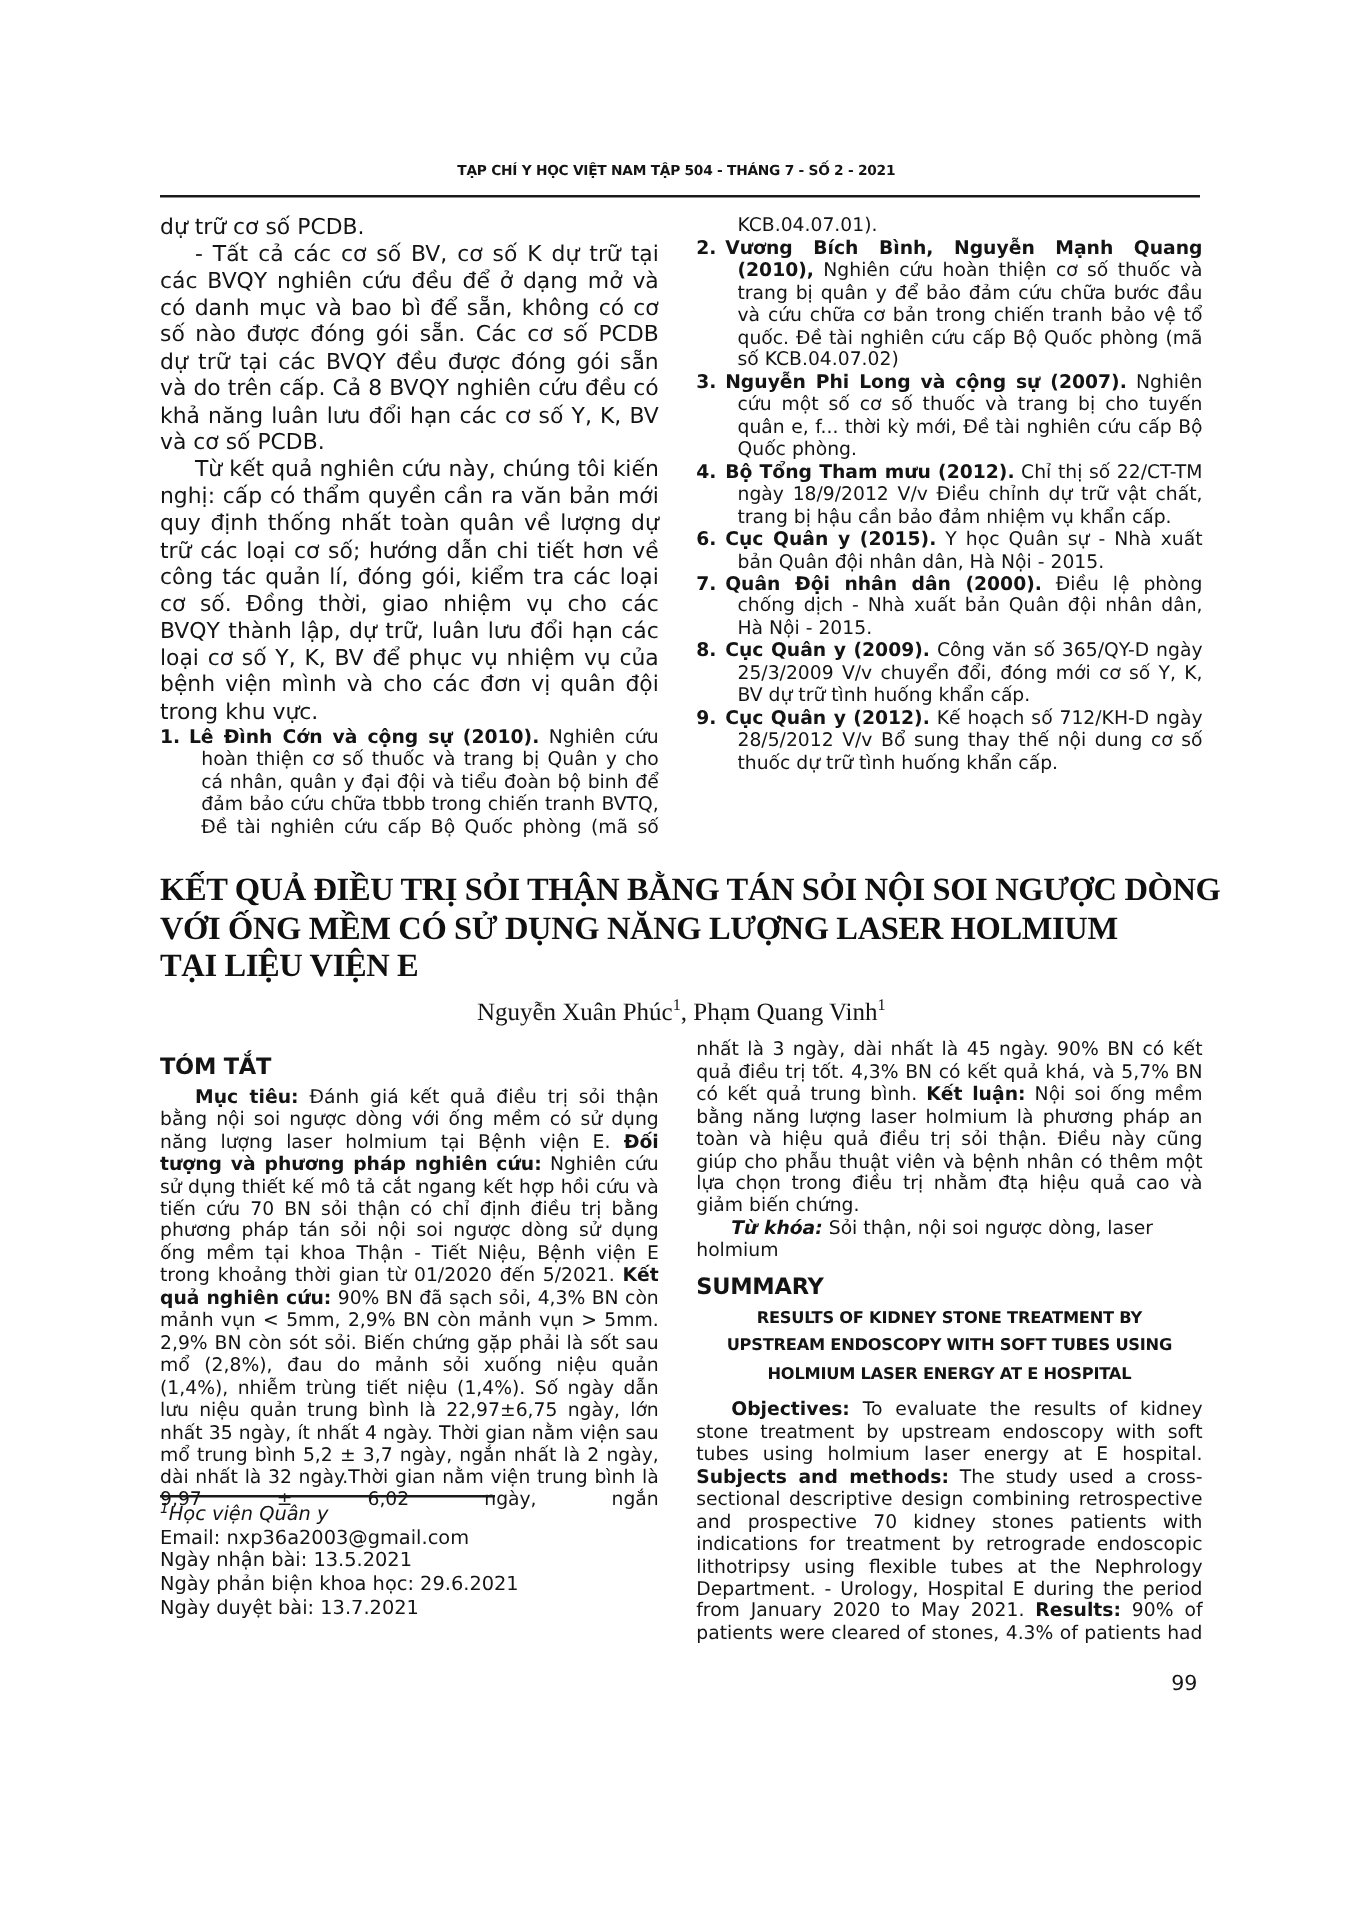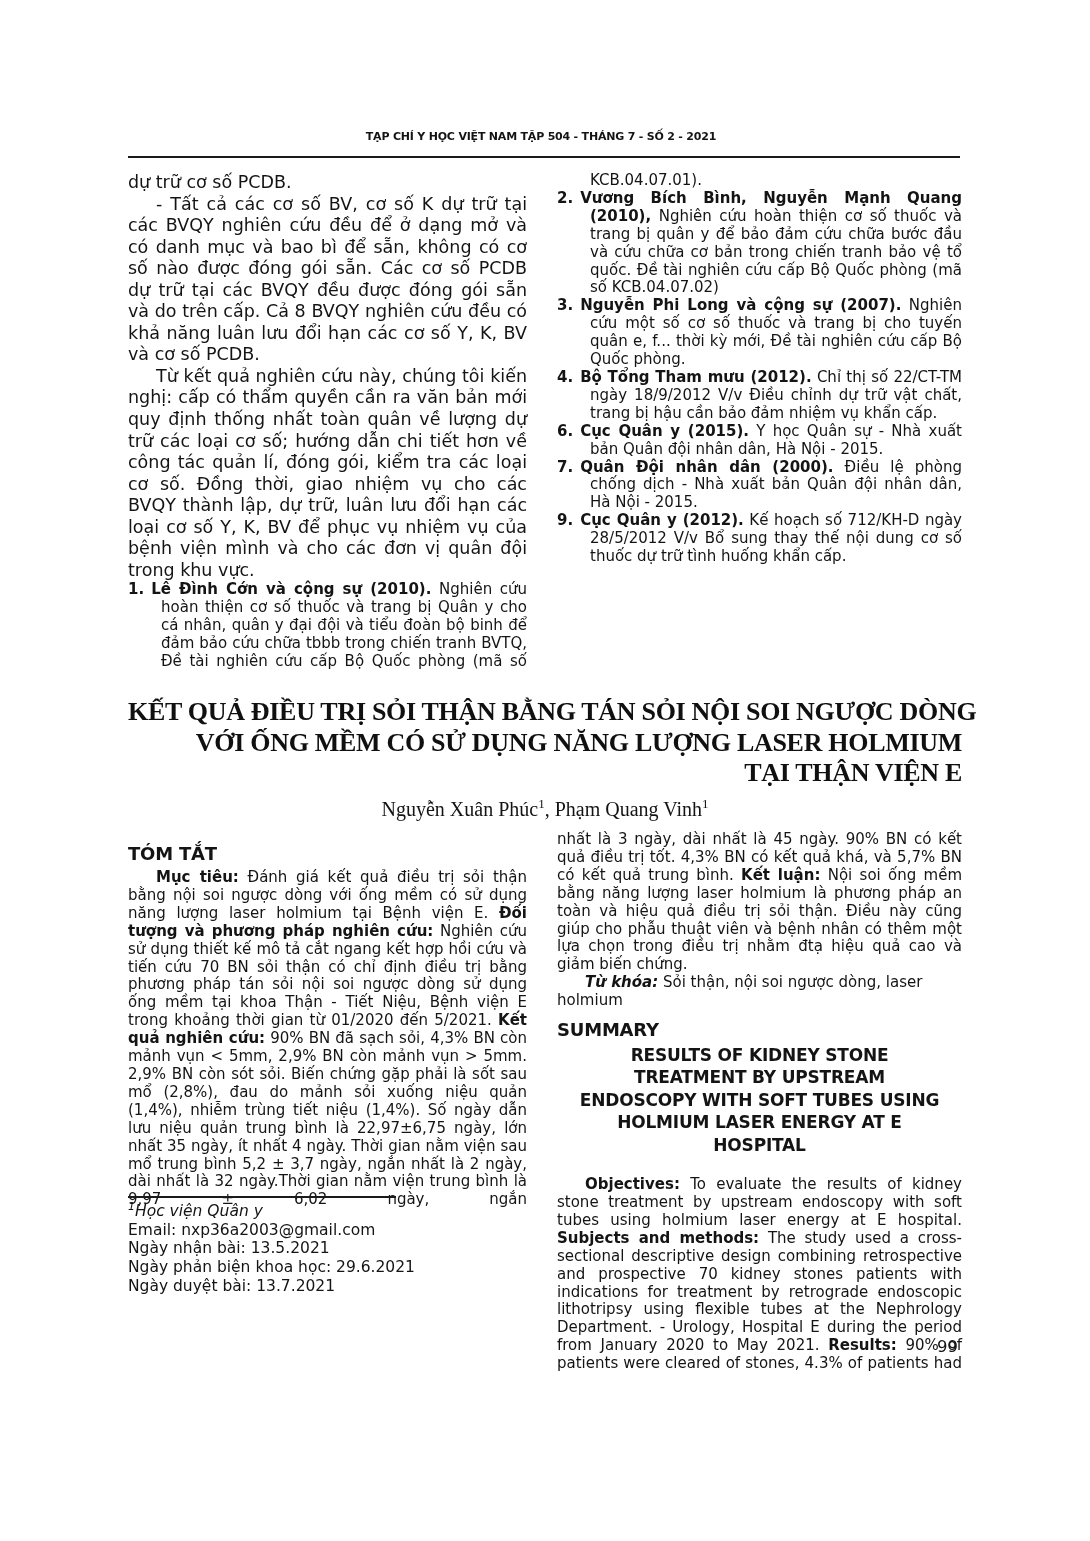--- a/index.html
+++ b/index.html
@@ -29,39 +29,39 @@
   .h-refs{
     font-size:18px;font-weight:700;margin:5px 0 3px 0;letter-spacing:-0.2px;
   }
   .small{font-size:15px;line-height:17.9px;}
   .ref{padding-left:33px;text-indent:-33px;margin:0;}
   .ref-num{font-weight:700;margin-right:7px;}
   .ref-cont{padding-left:33px;}
 
   
   .art-title{
-    left:128px;top:697px;width:834px;text-align:right;
+    left:128px;top:697px;width:834px;text-align:left;
     font-family:"Liberation Serif",serif;font-weight:700;
     font-size:26px;line-height:30.5px;letter-spacing:-0.3px;color:#101010;
   }
   .art-title div{white-space:nowrap;}
   .authors{
     left:128px;top:796px;width:834px;text-align:center;
     font-family:"Liberation Serif",serif;font-weight:400;font-size:20px;
   }
   .authors sup{font-size:13px;}
 
   
   .col-a-left{left:128px;top:843px;width:399px;}
   .col-a-right{left:557px;top:831px;width:405px;}
   .h-sec{font-size:18px;font-weight:700;margin:0 0 5px 0;letter-spacing:-0.2px;}
   .kw-label{font-weight:700;font-style:italic;}
   .summary-sub{
-    font-weight:700;font-size:17px;line-height:22.4px;text-align:center;
-    margin:4px auto 20px auto;max-width:372px;letter-spacing:-0.2px;
+    font-weight:700;font-size:13px;line-height:22.4px;text-align:center;
+    margin:4px auto 8px auto;max-width:372px;letter-spacing:-0.2px;
   }
   .mt8{margin-top:9px;}
 
   
   .footnote{left:128px;top:1196px;width:400px;font-size:15.5px;line-height:18.6px;}
   .fn-rule{border-top:2px solid #1a1a1a;width:268px;height:0;margin:0 0 7px 0;}
   .fn-aff{font-style:italic;}
   .fn-aff sup{font-size:11px;font-style:italic;}
   .footnote div{margin:0;}
 
@@ -94,28 +94,31 @@
   <div class="ref jt">
     <span class="ref-num">4.</span><span class="b">Bộ Tổng Tham mưu (2012).</span><span> Chỉ thị số 22/CT-TM ngày 18/9/2012 V/v Điều chỉnh dự trữ vật chất, trang bị hậu cần bảo đảm nhiệm vụ khẩn cấp.</span>
   </div>
   <div class="ref jt">
     <span class="ref-num">6.</span><span class="b">Cục Quân y (2015).</span><span> Y học Quân sự - Nhà xuất bản Quân đội nhân dân, Hà Nội - 2015.</span>
   </div>
   <div class="ref jt">
     <span class="ref-num">7.</span><span class="b">Quân Đội nhân dân (2000).</span><span> Điều lệ phòng chống dịch - Nhà xuất bản Quân đội nhân dân, Hà Nội - 2015.</span>
   </div>
   <div class="ref jt">
+    <span class="ref-num">8.</span><span class="b">Cục Quân y (2009).</span><span> Công văn số 365/QY-D ngày 25/3/2009 V/v chuyển đổi, đóng mới cơ số Y, K, BV dự trữ tình huống khẩn cấp.</span>
+  </div>
+  <div class="ref jt">
     <span class="ref-num">9.</span><span class="b">Cục Quân y (2012).</span><span> Kế hoạch số 712/KH-D ngày 28/5/2012 V/v Bổ sung thay thế nội dung cơ số thuốc dự trữ tình huống khẩn cấp.</span>
   </div>
 </div>
 
 <div class="abs art-title">
   <div>KẾT QUẢ ĐIỀU TRỊ SỎI THẬN BẰNG TÁN SỎI NỘI SOI NGƯỢC DÒNG</div>
   <div>VỚI ỐNG MỀM CÓ SỬ DỤNG NĂNG LƯỢNG LASER HOLMIUM</div>
-  <div>TẠI THẬN VIỆN E</div>
+  <div>TẠI LIỆU VIỆN E</div>
 </div>
 
 <div class="abs authors">
   <span>Nguyễn Xuân Phúc</span><sup>1</sup><span>, Phạm Quang Vinh</span><sup>1</sup>
 </div>
 
 <div class="abs col-a-left">
   <h3 class="h-sec">TÓM TẮT</h3>
   <p class="small jt ind fj" style="margin:0"><span style="font-weight: 700;">Mục tiêu:</span><span> Đánh giá kết quả điều trị sỏi thận bằng nội soi ngược dòng với ống mềm có sử dụng năng lượng laser holmium tại Bệnh viện E. </span><span style="font-weight: 700;">Đối tượng và phương pháp nghiên cứu:</span><span> Nghiên cứu sử dụng thiết kế mô tả cắt ngang kết hợp hồi cứu và tiến cứu 70 BN sỏi thận có chỉ định điều trị bằng phương pháp tán sỏi nội soi ngược dòng sử dụng ống mềm tại khoa Thận - Tiết Niệu, Bệnh viện E trong khoảng thời gian từ 01/2020 đến 5/2021. </span><span style="font-weight: 700;">Kết quả nghiên cứu:</span><span> 90% BN đã sạch sỏi, 4,3% BN còn mảnh vụn &lt; 5mm, 2,9% BN còn mảnh vụn &gt; 5mm. 2,9% BN còn sót sỏi. Biến chứng gặp phải là sốt sau mổ (2,8%), đau do mảnh sỏi xuống niệu quản (1,4%), nhiễm trùng tiết niệu (1,4%). Số ngày dẫn lưu niệu quản trung bình là 22,97±6,75 ngày, lớn nhất 35 ngày, ít nhất 4 ngày. Thời gian nằm viện sau mổ trung bình  5,2 ± 3,7 ngày, ngắn nhất là 2 ngày, dài nhất là 32 ngày.Thời gian nằm viện trung bình là 9,97  ± 6,02 ngày, ngắn</span></p>
 </div>

